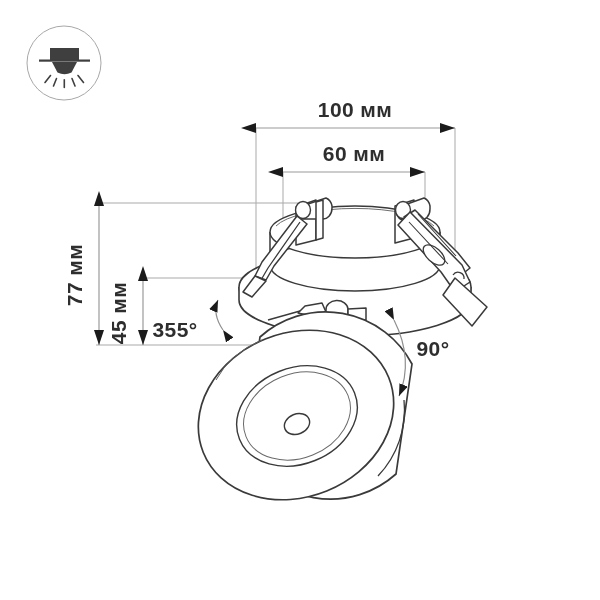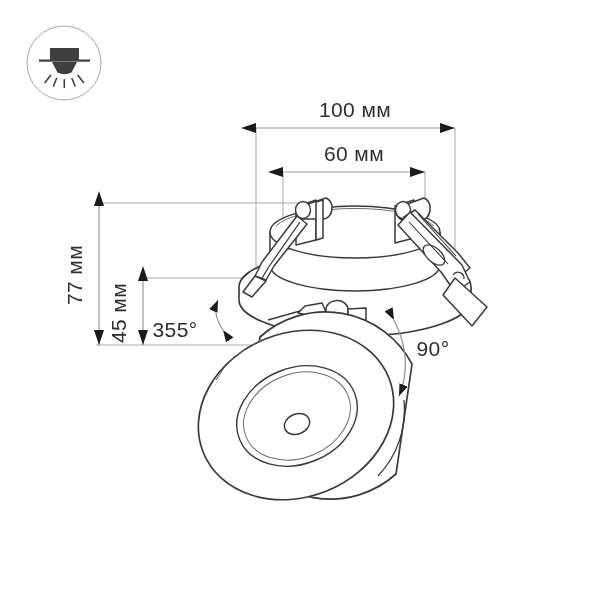--- a/index.html
+++ b/index.html
@@ -10,20 +10,21 @@
   }
   body {
     font-family: "Liberation Sans", sans-serif;
   }
   #sheet {
     position: relative;
     width: 600px;
     height: 600px;
     background: #ffffff;
     overflow: hidden;
+    font-weight: bold;
   }
   #sheet svg {
     display: block;
     width: 600px;
     height: 600px;
   }
   .dim-text {
     font-family: "Liberation Sans", sans-serif;
     font-size: 21px;
     fill: #2e2e2e;

